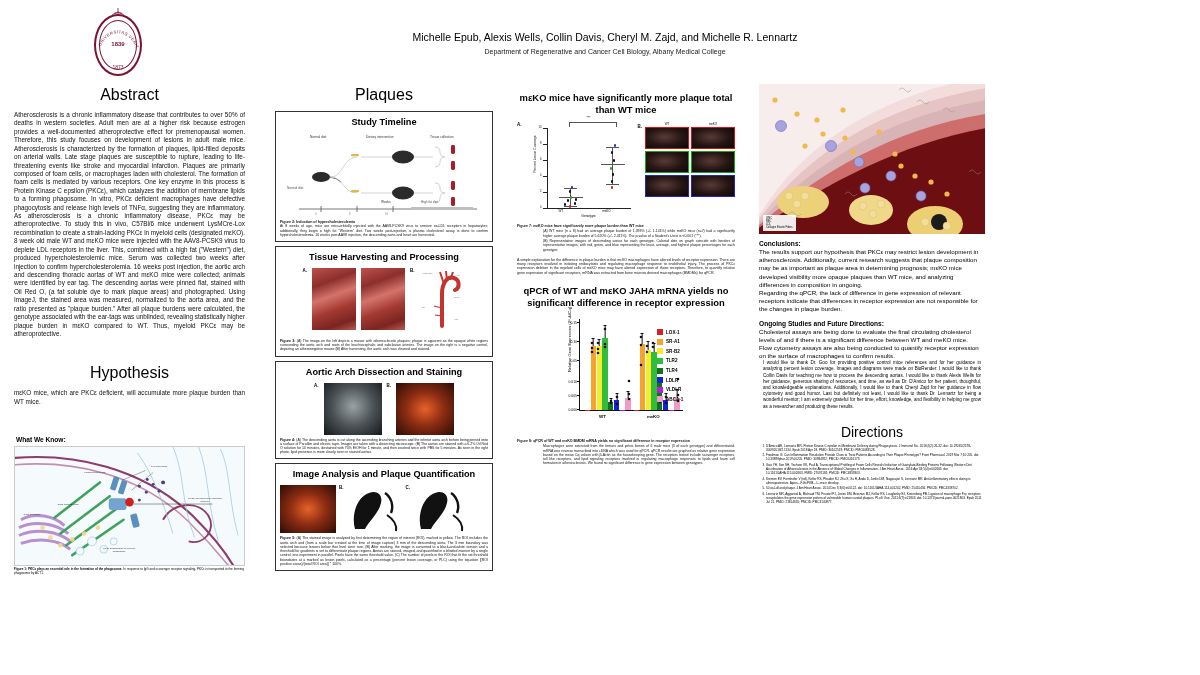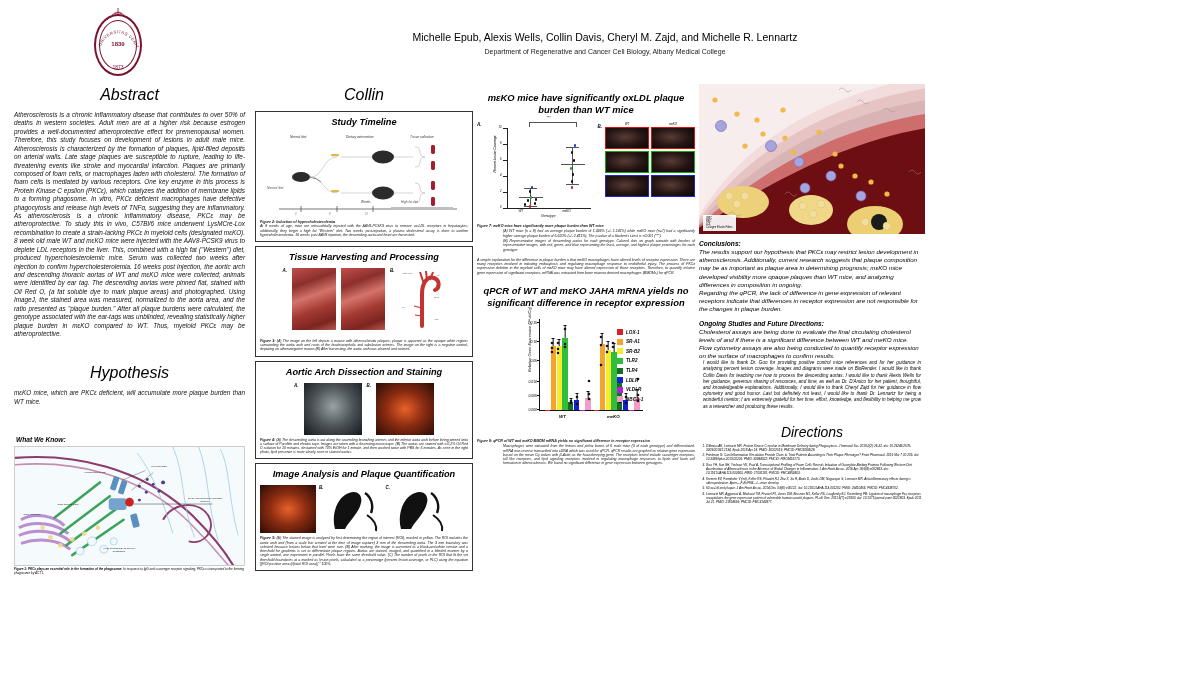--- a/index.html
+++ b/index.html
@@ -33,21 +33,21 @@
     color:#7b1230; font-size:6px; font-weight:bold; }
   .seal-year2 { position:absolute; left:0; top:56px; width:56px; text-align:center;
     color:#7b1230; font-size:5px; }
   .seal-top { position:absolute; left:16px; top:0px; width:24px; height:10px; }
   .title-block { flex:1; text-align:center; padding-right:150px; }
   .poster-title { font-size: 21.5px; font-weight: bold; letter-spacing: -0.2px; margin: 6px 0 7px; }
   .authors { font-size: 10.5px; margin-bottom: 5px; }
   .affil { font-size: 7px; color:#222; }
 
   
-  .columns { display:flex; padding: 2px 8px 0 8px; gap: 4px; font-style: italic; }
+  .columns { display:flex; padding: 2px 8px 0 8px; gap: 24px; }
   .col { }
   .col-1 { width: 243px; padding: 0 6px; }
   .col-2 { width: 218px; }
   .col-3 { width: 218px; }
   .col-4 { width: 226px; }
 
   .sec-head {
     text-align:center; font-size:16px; font-weight:normal; margin: 2px 0 7px;
   }
   .body-text { font-size: 6.35px; line-height: 1.33; text-align: justify; color:#111; }
@@ -268,21 +268,21 @@
         <div class="wwk-lbl" style="left:40px;top:56px;width:26px;">Golgi towards Golgi</div>
         <div class="wwk-lbl" style="left:4px;top:66px;width:26px;">Golgi apparatus</div>
       </div>
       <div class="wwk-cap">
         <b>Figure 1: PKCε plays an essential role in the formation of the phagosome.</b>
         <span>In response to IgG and scavenger receptor signaling, PKCε is transported to the forming phagosome by ACT1.</span>
       </div>
     </div>
 
     <div class="col col-2">
-      <div class="sec-head">Collin</div>
+      <div class="sec-head">Plaques</div>
 
       <div class="mbox">
         <div class="mbox-title">Study Timeline</div>
         <div class="fig timeline">
           <div class="tl-label" style="left:30px;top:4px;">Normal diet</div>
           <div class="tl-label" style="left:86px;top:4px;">Dietary intervention</div>
           <div class="tl-label" style="left:150px;top:4px;">Tissue collection</div>
           <svg width="100%" height="86" viewBox="0 0 206 86">
 
             <ellipse cx="40" cy="46" rx="9" ry="5" fill="#2b2b2b"></ellipse>
@@ -402,21 +402,21 @@
         </div>
         <div class="cap">
           <b>Figure 5:</b>
           <span>(A) The stained image is analyzed by first determining the region of interest (ROI), marked in yellow.  The ROI includes the aortic arch and (from a scale bar created at the time of image capture) 3 mm of the descending aorta.  The 3 mm boundary was selected because lesions below that level were rare. (B) After marking, the image is converted to a black-and-white version and a threshold for gradients is set to differentiate plaque regions.  Aortas are stained, imaged, and quantified in a blinded manner by a single control, one experiment in parallel.  Pixels have the same threshold value.  (C) The number of pixels in the ROI that fit the set threshold boundaries at a marked as lesion pixels, calculated as a percentage (percent lesion coverage, or PLC) using the equation [(ROI positive areas)/(total ROI area)] * 100%.</span>
         </div>
       </div>
     </div>
 
     <div class="col col-3">
 
-      <div class="r-title">mεKO mice have significantly oxLDL plaque burden than WT mice</div>
+      <div class="r-title">mεKO mice have significantly more plaque total than WT mice</div>
 
       <div style="display:flex; gap:3px; align-items:flex-start;">
         <span class="panel-letter">A.</span>
 
         <div class="scatter">
           <div class="sc-axis-y"></div>
           <div class="sc-axis-x"></div>
           <div class="sc-ylab">Percent Lesion Coverage</div>
           <div class="sc-xlab">Genotype</div>
 

